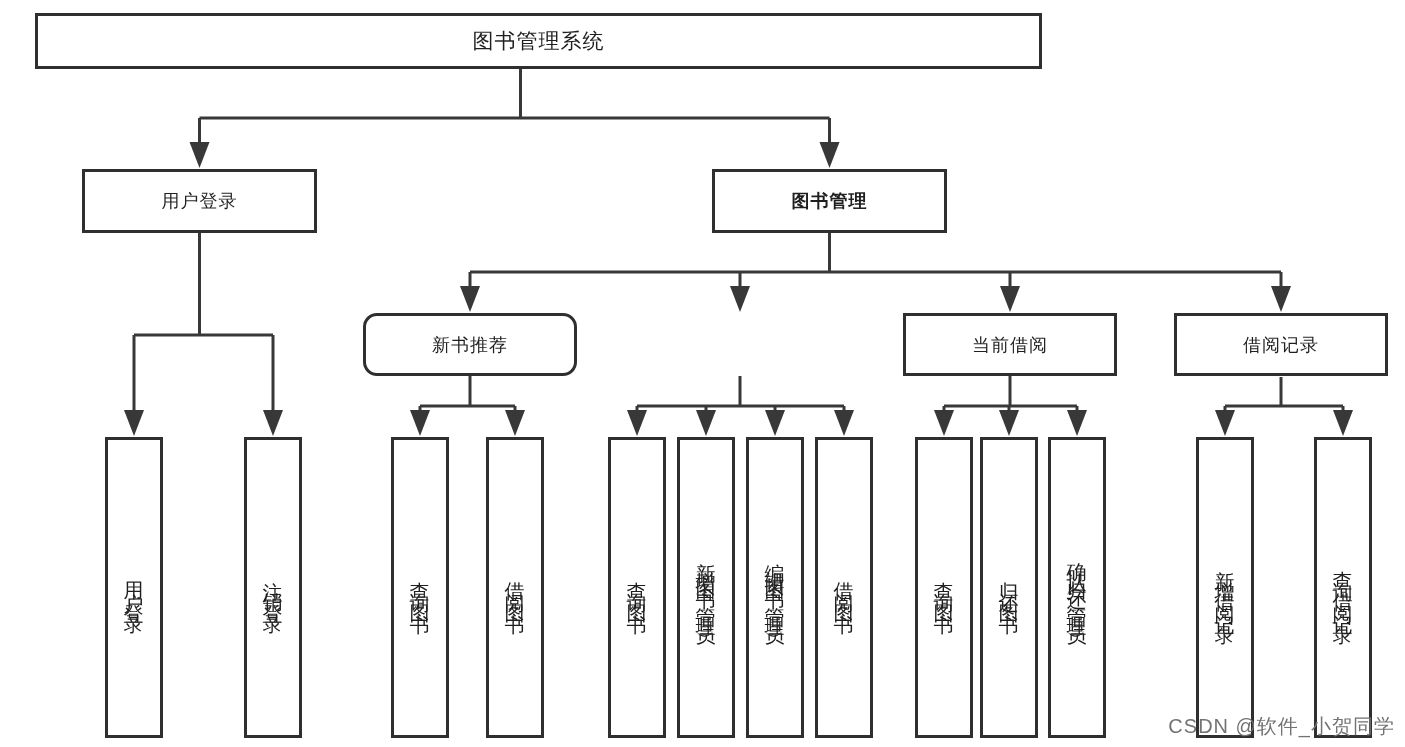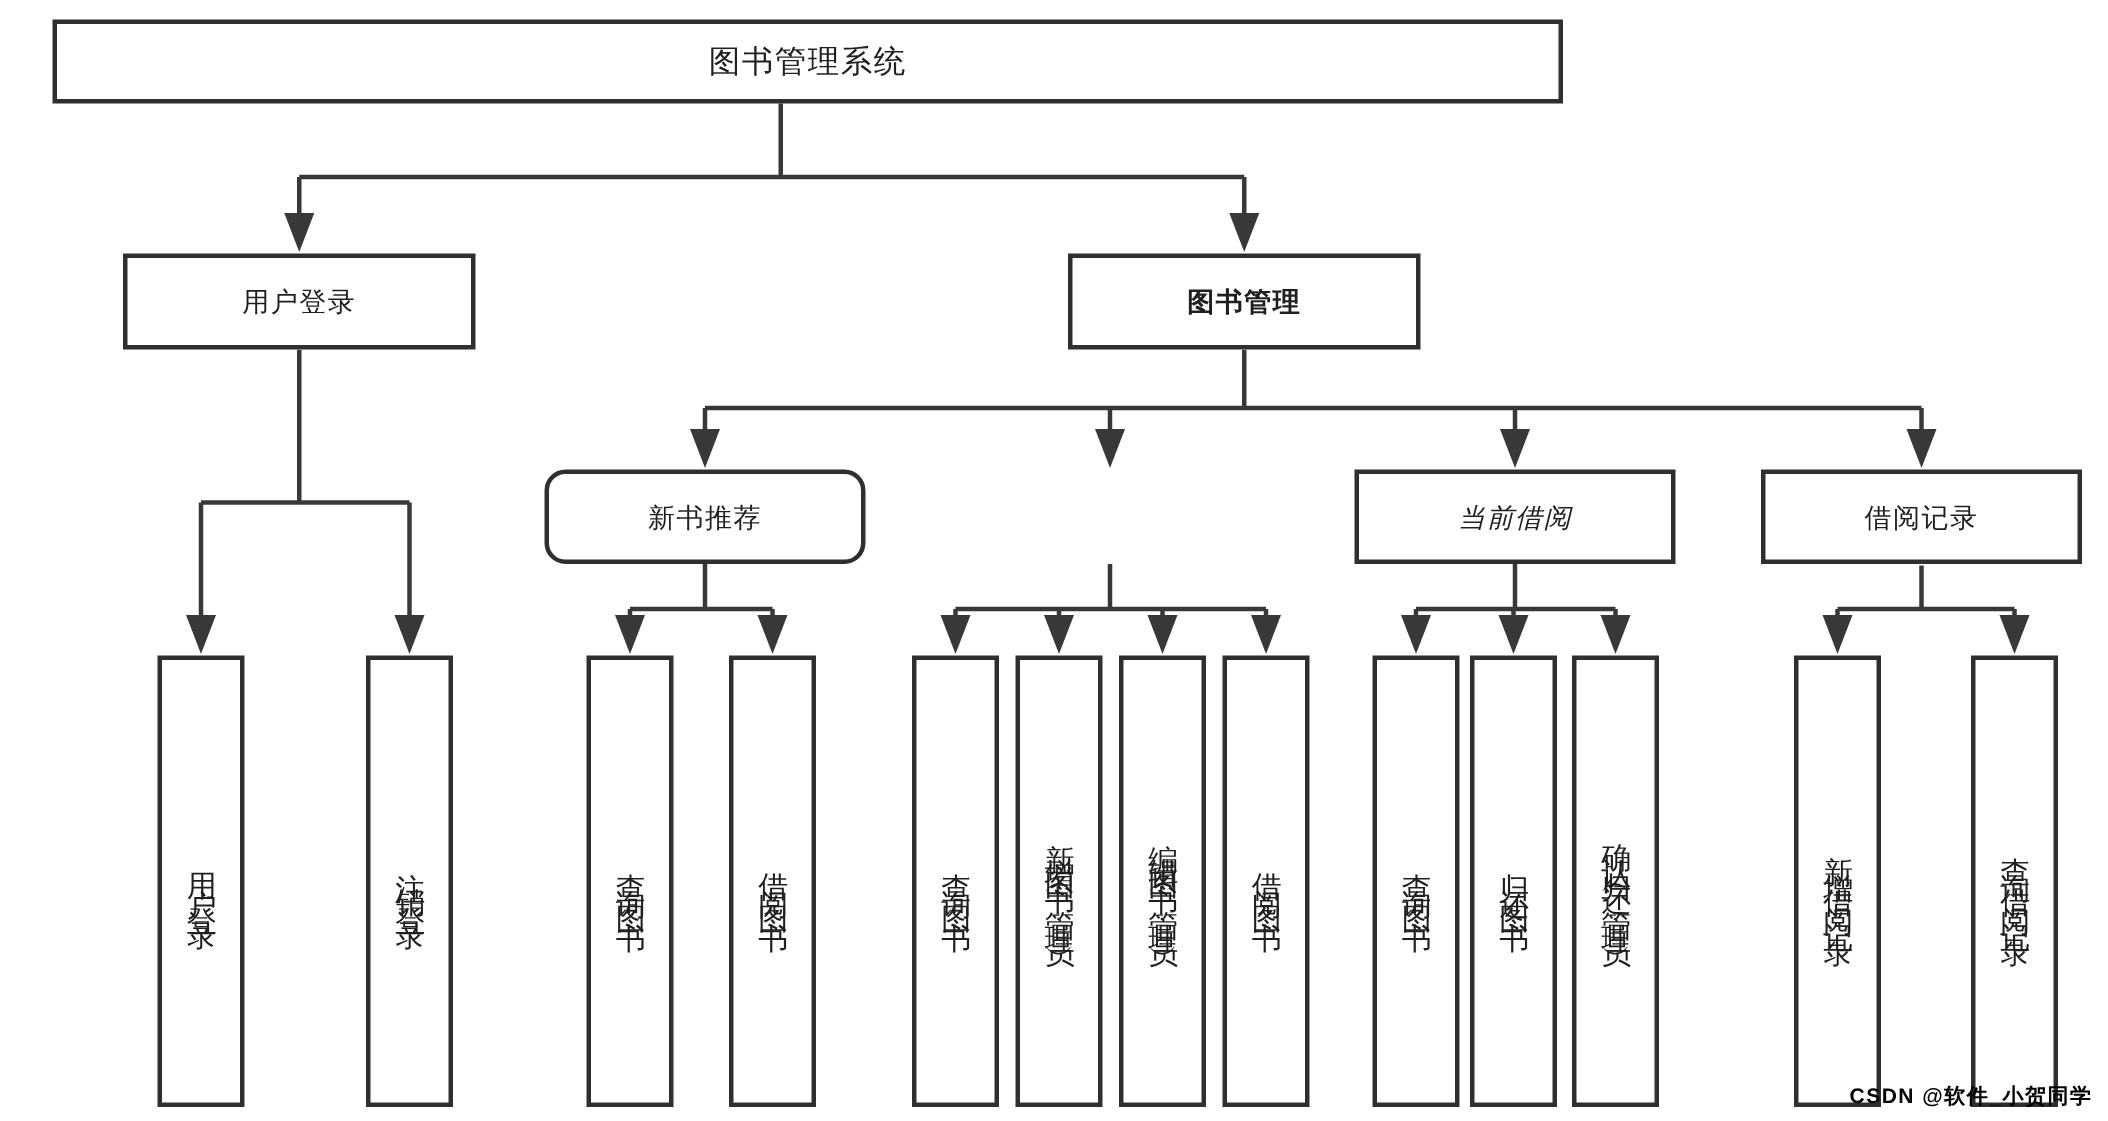--- a/index.html
+++ b/index.html
@@ -63,25 +63,24 @@
     line-height: 1;
     white-space: nowrap;
   }
   .leaf .vtext.long {
     letter-spacing: 9px;
   }
   #watermark {
     position: absolute;
     right: 10px;
     bottom: 7px;
-    font-size: 14px;
-    color: #000000;
+    font-size: 20px;
+    color: #737373;
     letter-spacing: 1px;
     white-space: nowrap;
-    font-weight: bold;
   }
 </style>
 </head>
 <body>
 
 <div id="stage">
 
   <svg id="connectors" viewBox="0 0 1405 747" xmlns="http://www.w3.org/2000/svg">
 
     <g stroke="#383838" stroke-width="3" fill="none">
@@ -179,21 +178,21 @@
   <div class="node node-l2" style="left:82px;">
     <span>用户登录</span>
   </div>
   <div class="node node-l2" style="left:712px;font-weight:bold;">
     <span>图书管理</span>
   </div>
 
   <div class="node node-l3" style="left:363px;border-radius:14px;">
     <span>新书推荐</span>
   </div>
-  <div class="node node-l3" style="left:903px;font-style:italic;">
+  <div class="node node-l3" style="left:903px;">
     <span>当前借阅</span>
   </div>
   <div class="node node-l3" style="left:1174px;">
     <span>借阅记录</span>
   </div>
 
   <div class="node leaf" style="left:105px;">
     <span class="vtext">用户登录</span>
   </div>
   <div class="node leaf" style="left:244px;">

